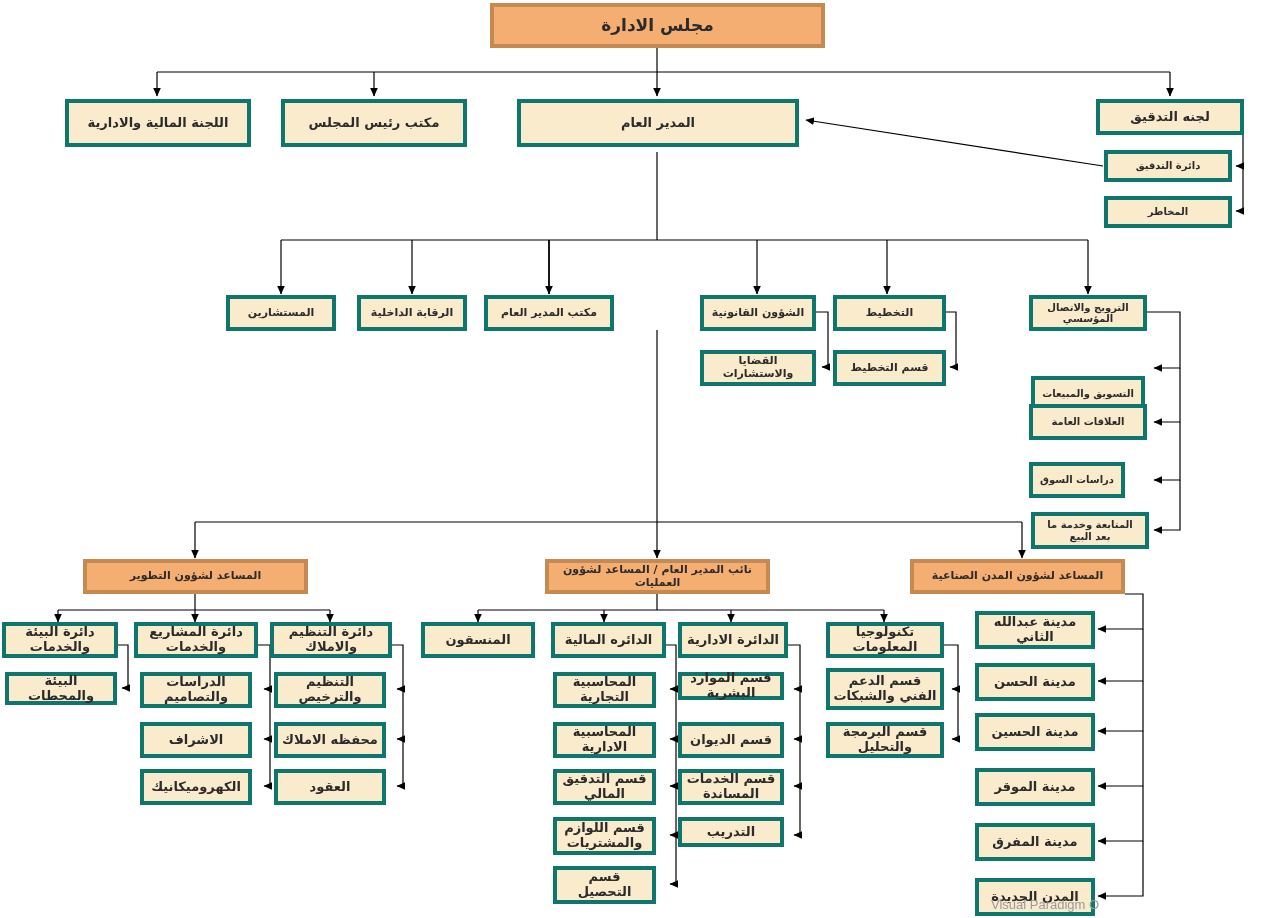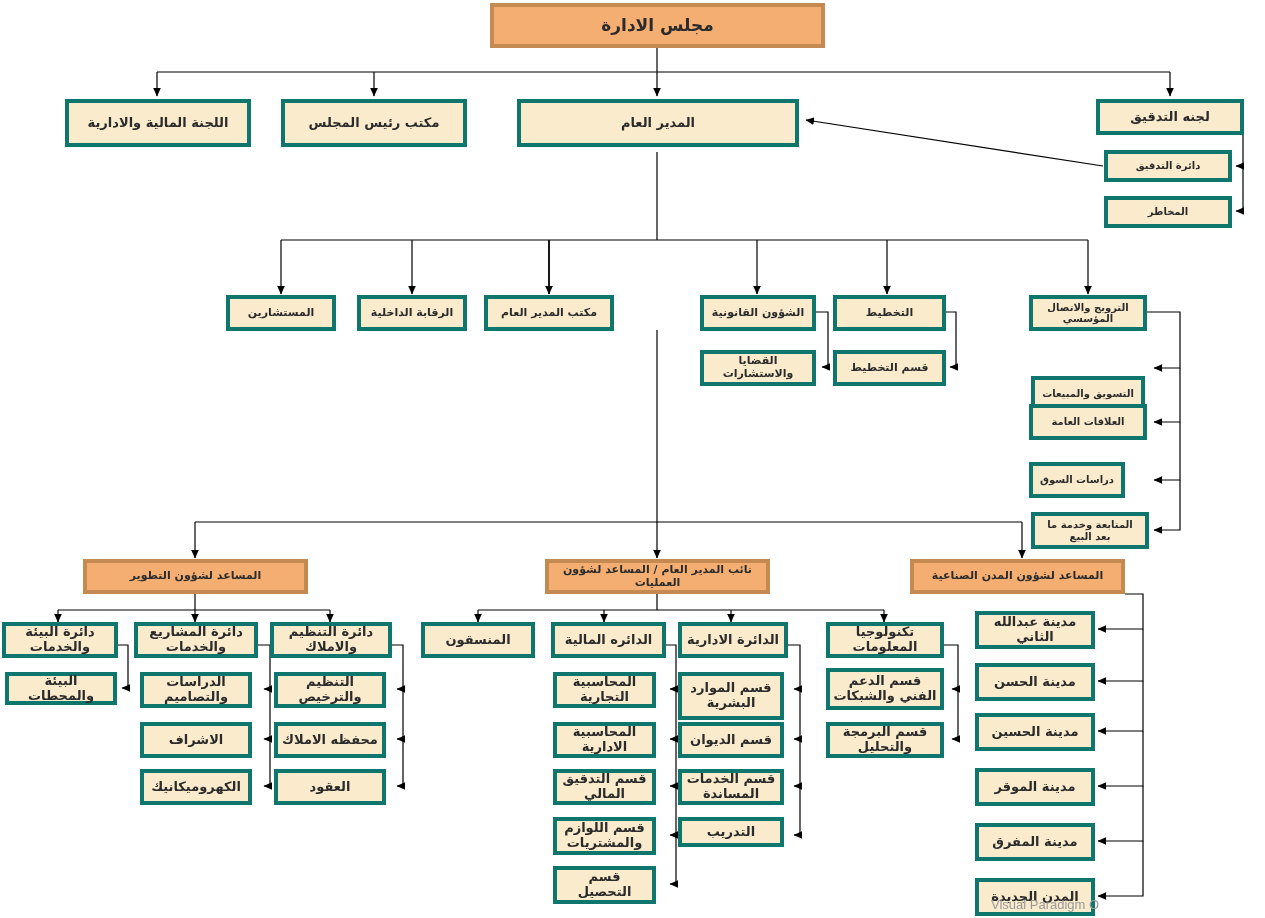--- a/index.html
+++ b/index.html
@@ -199,21 +199,21 @@
   <div class="node small" style="left:421px;top:622px;width:114px;height:36px;">المنسقون</div>
 
   <div class="node small" style="left:551px;top:622px;width:115px;height:36px;">الدائره المالية</div>
   <div class="node small" style="left:553px;top:672px;width:103px;height:36px;">المحاسبية التجارية</div>
   <div class="node small" style="left:553px;top:722px;width:103px;height:36px;">المحاسبية الادارية</div>
   <div class="node small" style="left:553px;top:769px;width:103px;height:36px;">قسم التدقيق المالي</div>
   <div class="node small" style="left:553px;top:817px;width:103px;height:38px;">قسم اللوازم والمشتريات</div>
   <div class="node small" style="left:553px;top:866px;width:103px;height:38px;">قسم التحصيل</div>
 
   <div class="node small" style="left:678px;top:622px;width:110px;height:36px;">الدائرة الادارية</div>
-  <div class="node small" style="left:678px;top:672px;width:106px;height:48px;text-align:center;">قسم الموارد البشرية</div>
+  <div class="node small" style="left:678px;top:672px;width:106px;height:28px;text-align:center;">قسم الموارد البشرية</div>
   <div class="node small" style="left:678px;top:722px;width:106px;height:36px;">قسم الديوان</div>
   <div class="node small" style="left:678px;top:769px;width:106px;height:36px;">قسم الخدمات المساندة</div>
   <div class="node small" style="left:678px;top:817px;width:106px;height:30px;">التدريب</div>
 
   <div class="node small" style="left:826px;top:622px;width:118px;height:36px;">تكنولوجيا المعلومات</div>
   <div class="node small" style="left:826px;top:668px;width:118px;height:42px;">قسم الدعم الفني والشبكات</div>
   <div class="node small" style="left:826px;top:722px;width:118px;height:36px;">قسم البرمجة والتحليل</div>
 
   <div class="node small" style="left:975px;top:611px;width:120px;height:38px;">مدينة عبدالله الثاني</div>
   <div class="node small" style="left:975px;top:663px;width:120px;height:38px;">مدينة الحسن</div>

